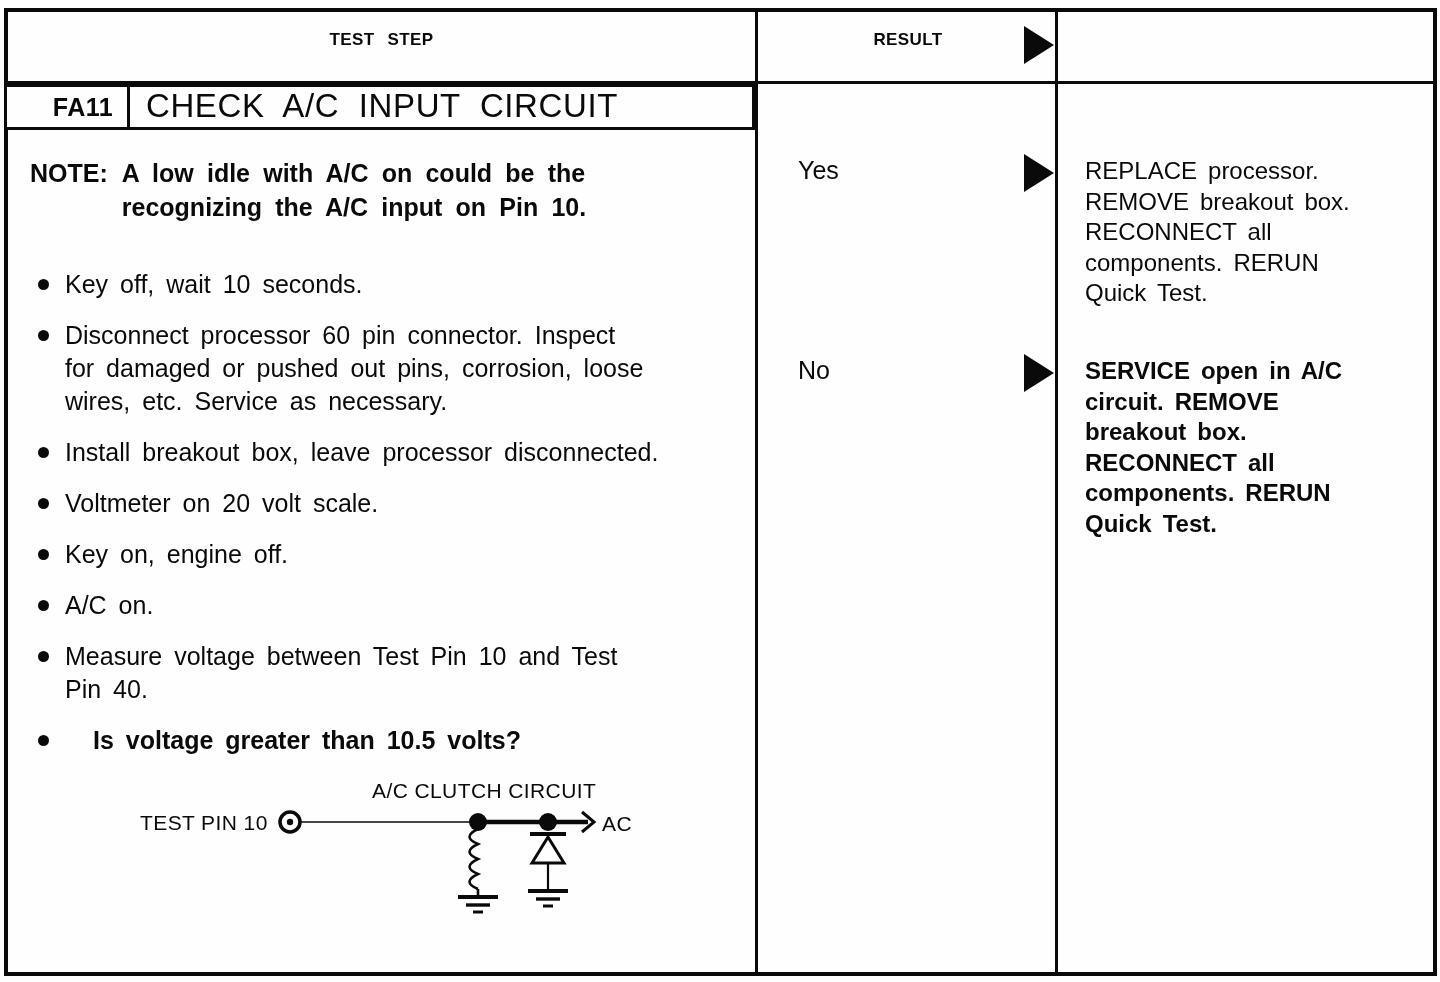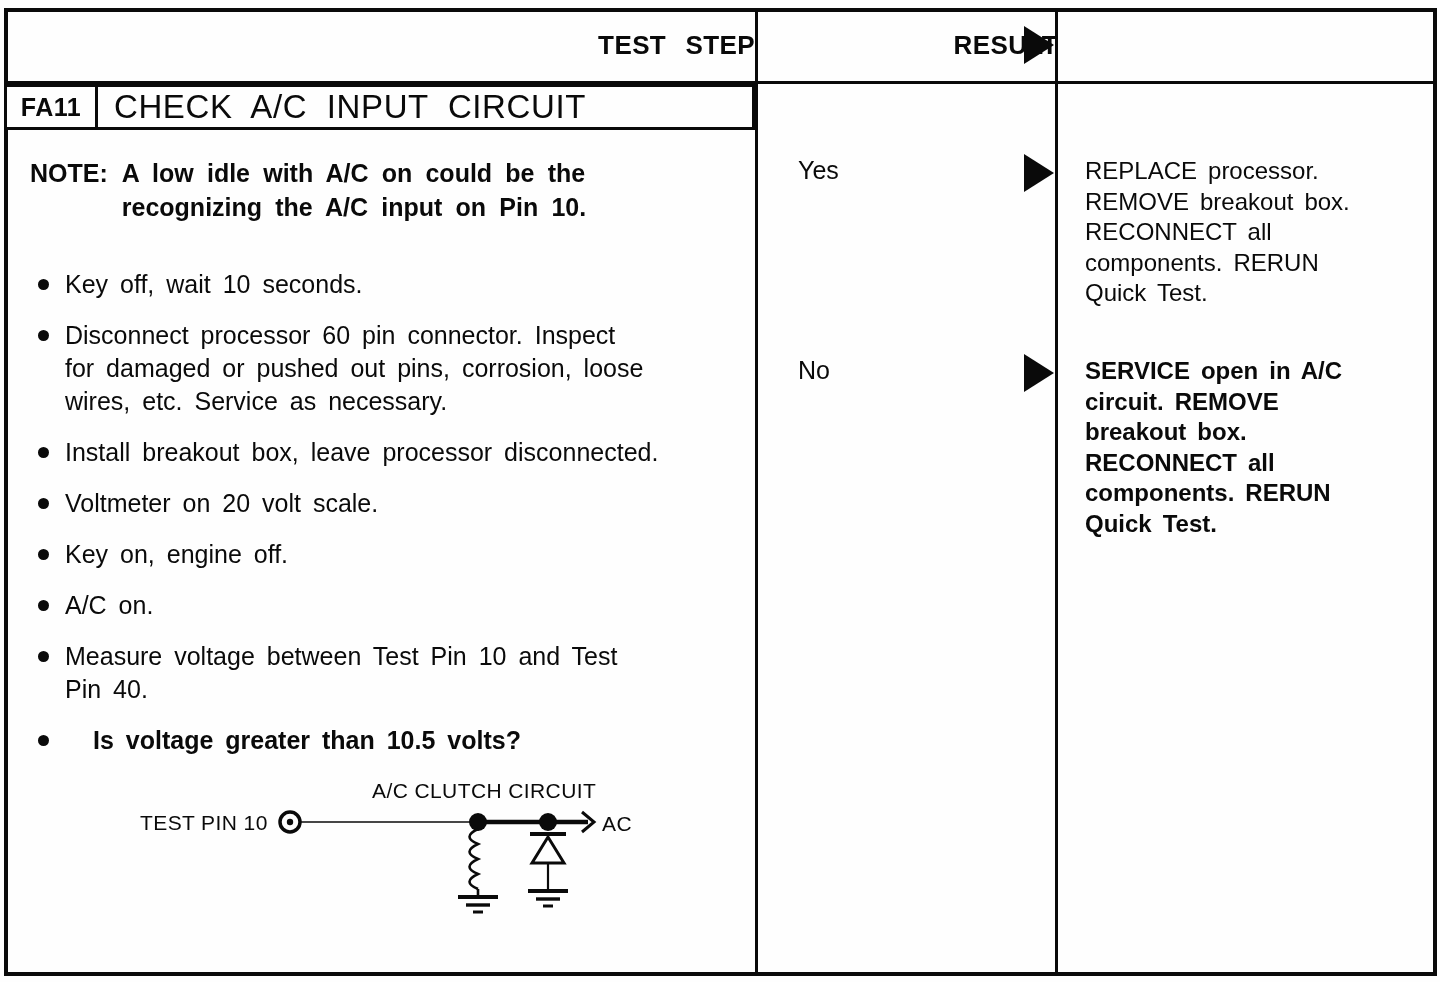--- a/index.html
+++ b/index.html
@@ -7,26 +7,26 @@
     position:relative;width:1440px;height:982px;background:#fefefe;
     font-family:"Liberation Sans",sans-serif;color:#0a0a0a;overflow:hidden;
   }
   
   .frame{position:absolute;left:4px;top:8px;width:1425px;height:960px;border:4px solid #0a0a0a;box-sizing:content-box;}
   .vline{position:absolute;top:8px;height:967px;width:3px;background:#0a0a0a;}
   #vline-1{left:755px;}
   #vline-2{left:1055px;}
   .header-rule{position:absolute;left:4px;top:81px;width:1433px;height:3px;background:#0a0a0a;}
   
-  .hdr{position:absolute;top:30px;font-weight:bold;font-size:26px;letter-spacing:0.4px;word-spacing:0.45em;text-align:right;}
+  .hdr{position:absolute;top:30px;font-weight:bold;font-size:17px;letter-spacing:0.4px;word-spacing:0.45em;text-align:center;}
   #hdr-test-step{left:8px;width:747px;}
   #hdr-result{left:758px;width:300px;}
   #hdr-action{left:1058px;width:379px;}
   
-  .step-box{position:absolute;left:4px;top:84px;width:751px;height:46px;border:3px solid #0a0a0a;box-sizing:border-box;display:flex;align-items:center;background:#fefefe;}
+  .step-box{position:absolute;left:4px;top:84px;width:751px;height:46px;border:3px solid #0a0a0a;box-sizing:border-box;display:flex;align-items:flex-start;background:#fefefe;padding-left:32px;}
   .step-id{width:88px;height:100%;border-right:3px solid #0a0a0a;display:flex;align-items:center;justify-content:center;font-weight:bold;font-size:25px;letter-spacing:0.5px;flex:none;}
   .step-title{padding-left:16px;font-size:33px;letter-spacing:0.6px;word-spacing:0.3em;white-space:nowrap;}
   
   .note{position:absolute;left:30px;top:156px;display:flex;font-weight:bold;font-size:25px;line-height:34px;word-spacing:0.25em;}
   .note-label{margin-right:14px;flex:none;}
   .note-lines span{display:block;white-space:nowrap;}
   
   .bullets{position:absolute;left:30px;top:268px;width:720px;font-size:25px;line-height:33px;word-spacing:0.2em;}
   .bullet{display:flex;margin-bottom:18px;}
   .bullet .dot{width:11px;height:11px;border-radius:50%;background:#0a0a0a;margin:11px 16px 0 8px;flex:none;}

